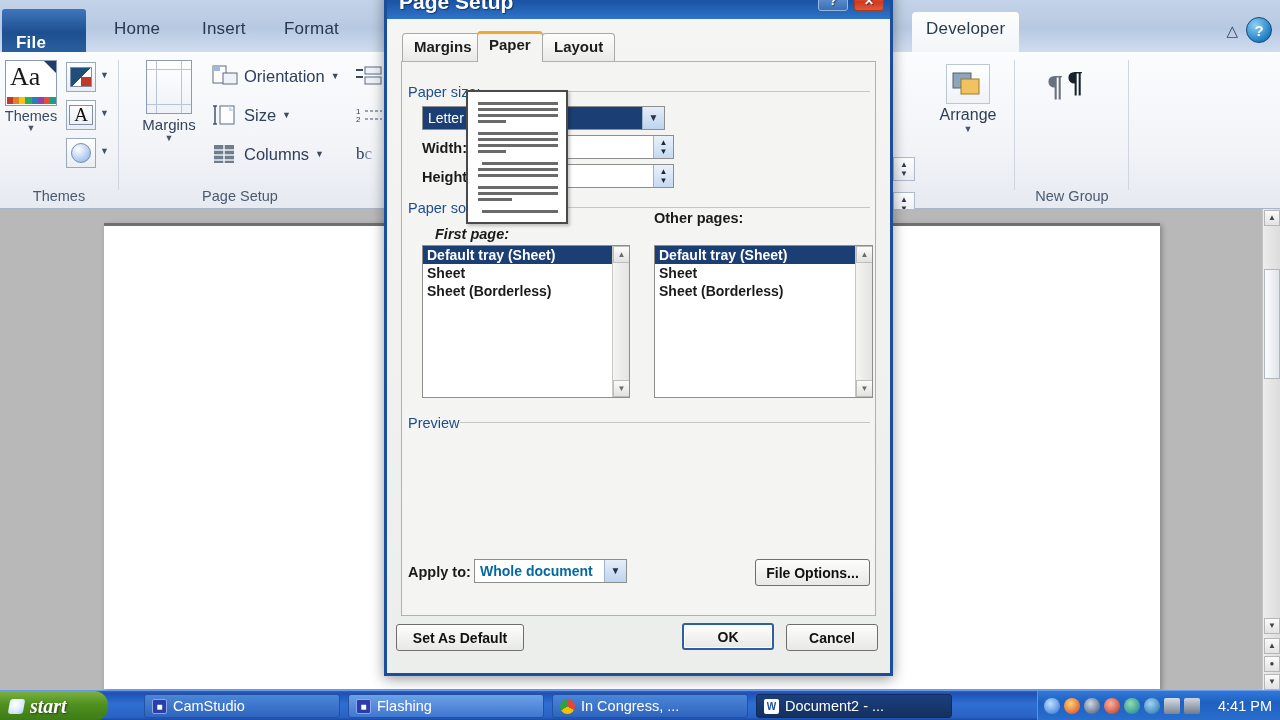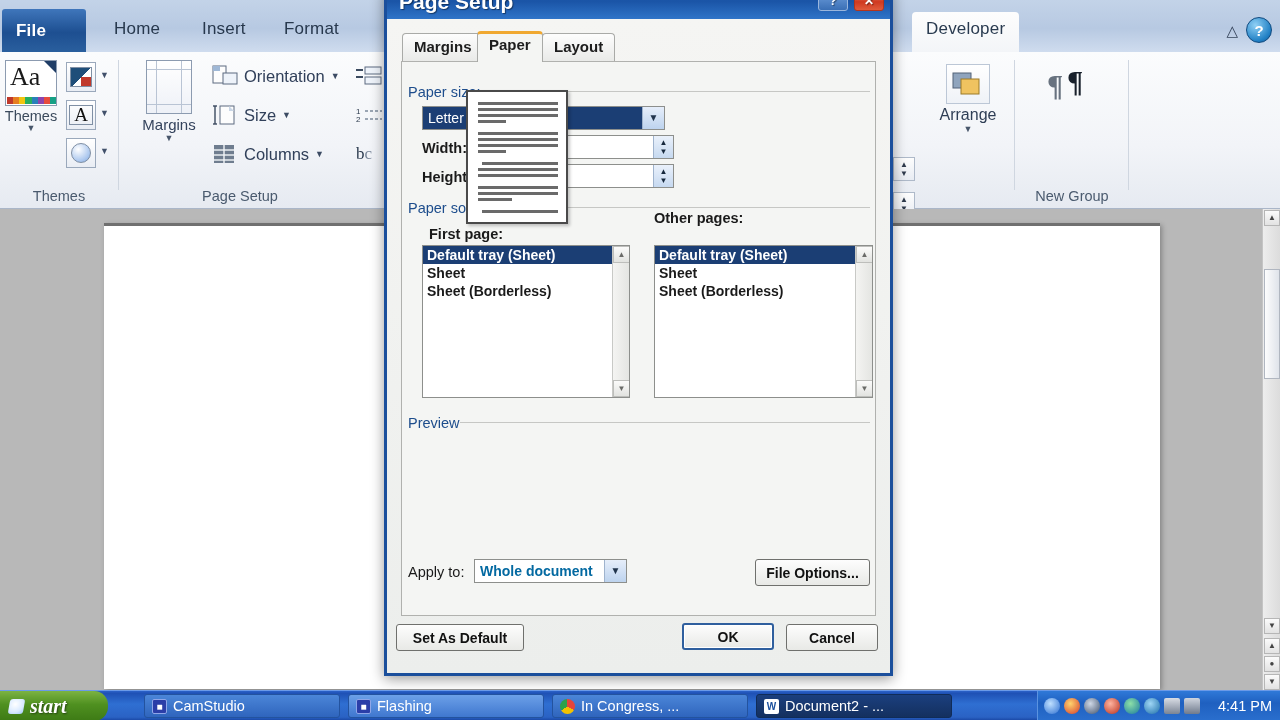--- a/index.html
+++ b/index.html
@@ -31,21 +31,21 @@
     position: absolute; top: 12px; height: 40px;
     padding: 7px 14px 0 14px;
     font-size: 17px; color: #27384d;
     letter-spacing: .2px;
   }
   .tab.file {
     top: 9px; height: 43px;
     background: linear-gradient(#3f76bb, #1d4f91 55%, #2a5f9e);
     color: #ffffff; font-weight: bold;
     border-radius: 3px 3px 0 0;
-    padding-top: 12px;
+    padding-top: 24px;
   }
   .tab.active-ribbon-tab {
     background: linear-gradient(#fdfdfd, #f3f5f8);
     border-radius: 4px 4px 0 0;
     color: #2a3b50;
   }
 
   
   #ribbon {
     position: absolute; left: 0; top: 52px; width: 1280px; height: 157px;
@@ -579,21 +579,21 @@
           <span class="sp-text">11"</span>
           <span class="sp-btns">
               <i>▲</i>
               <i>▼</i>
             </span>
         </div>
 
         <div class="grouplabel" style="left:6px; top:138px;">Paper source</div>
         <div class="grouprule" style="left:92px; top:145px; width:376px;"></div>
 
-        <div class="flabel" style="left:27px; top:164px;">First page:</div>
+        <div class="flabel" style="left:33px; top:164px;font-style:italic;">First page:</div>
         <div class="listbox" style="left:20px; top:183px; width:208px; height:153px;">
           <div class="lb-item sel">Default tray (Sheet)</div>
           <div class="lb-item">Sheet</div>
           <div class="lb-item">Sheet (Borderless)</div>
           <div class="lb-scroll">
             <div class="arrow" style="top:0;">▲</div>
             <div class="arrow" style="bottom:0;">▼</div>
           </div>
         </div>
 
@@ -622,21 +622,21 @@
           <div class="pl" style="left:10px; top:58px; width:28px;"></div>
           <div class="pl" style="left:14px; top:70px; width:76px;"></div>
           <div class="pl" style="left:10px; top:76px; width:80px;"></div>
           <div class="pl" style="left:10px; top:82px; width:80px;"></div>
           <div class="pl" style="left:10px; top:94px; width:80px;"></div>
           <div class="pl" style="left:10px; top:100px; width:80px;"></div>
           <div class="pl" style="left:10px; top:106px; width:34px;"></div>
           <div class="pl" style="left:14px; top:118px; width:76px;"></div>
         </div>
 
-        <div class="flabel" style="left:6px; top:502px; font-weight:normal;">Apply to:</div>
+        <div class="flabel" style="left:6px; top:502px; font-weight:bold;">Apply to:</div>
         <div class="combobox" style="left:72px; top:497px; width:153px;">
           <span class="cb-text" style="font-weight:bold;">Whole document</span>
           <span class="cb-arrow">▼</span>
         </div>
         <div class="pbtn" style="left:353px; top:497px; width:115px;">
           <span>File Options...</span>
         </div>
       </div>
 
       <div class="pbtn" style="left:9px; top:605px; width:128px;">

